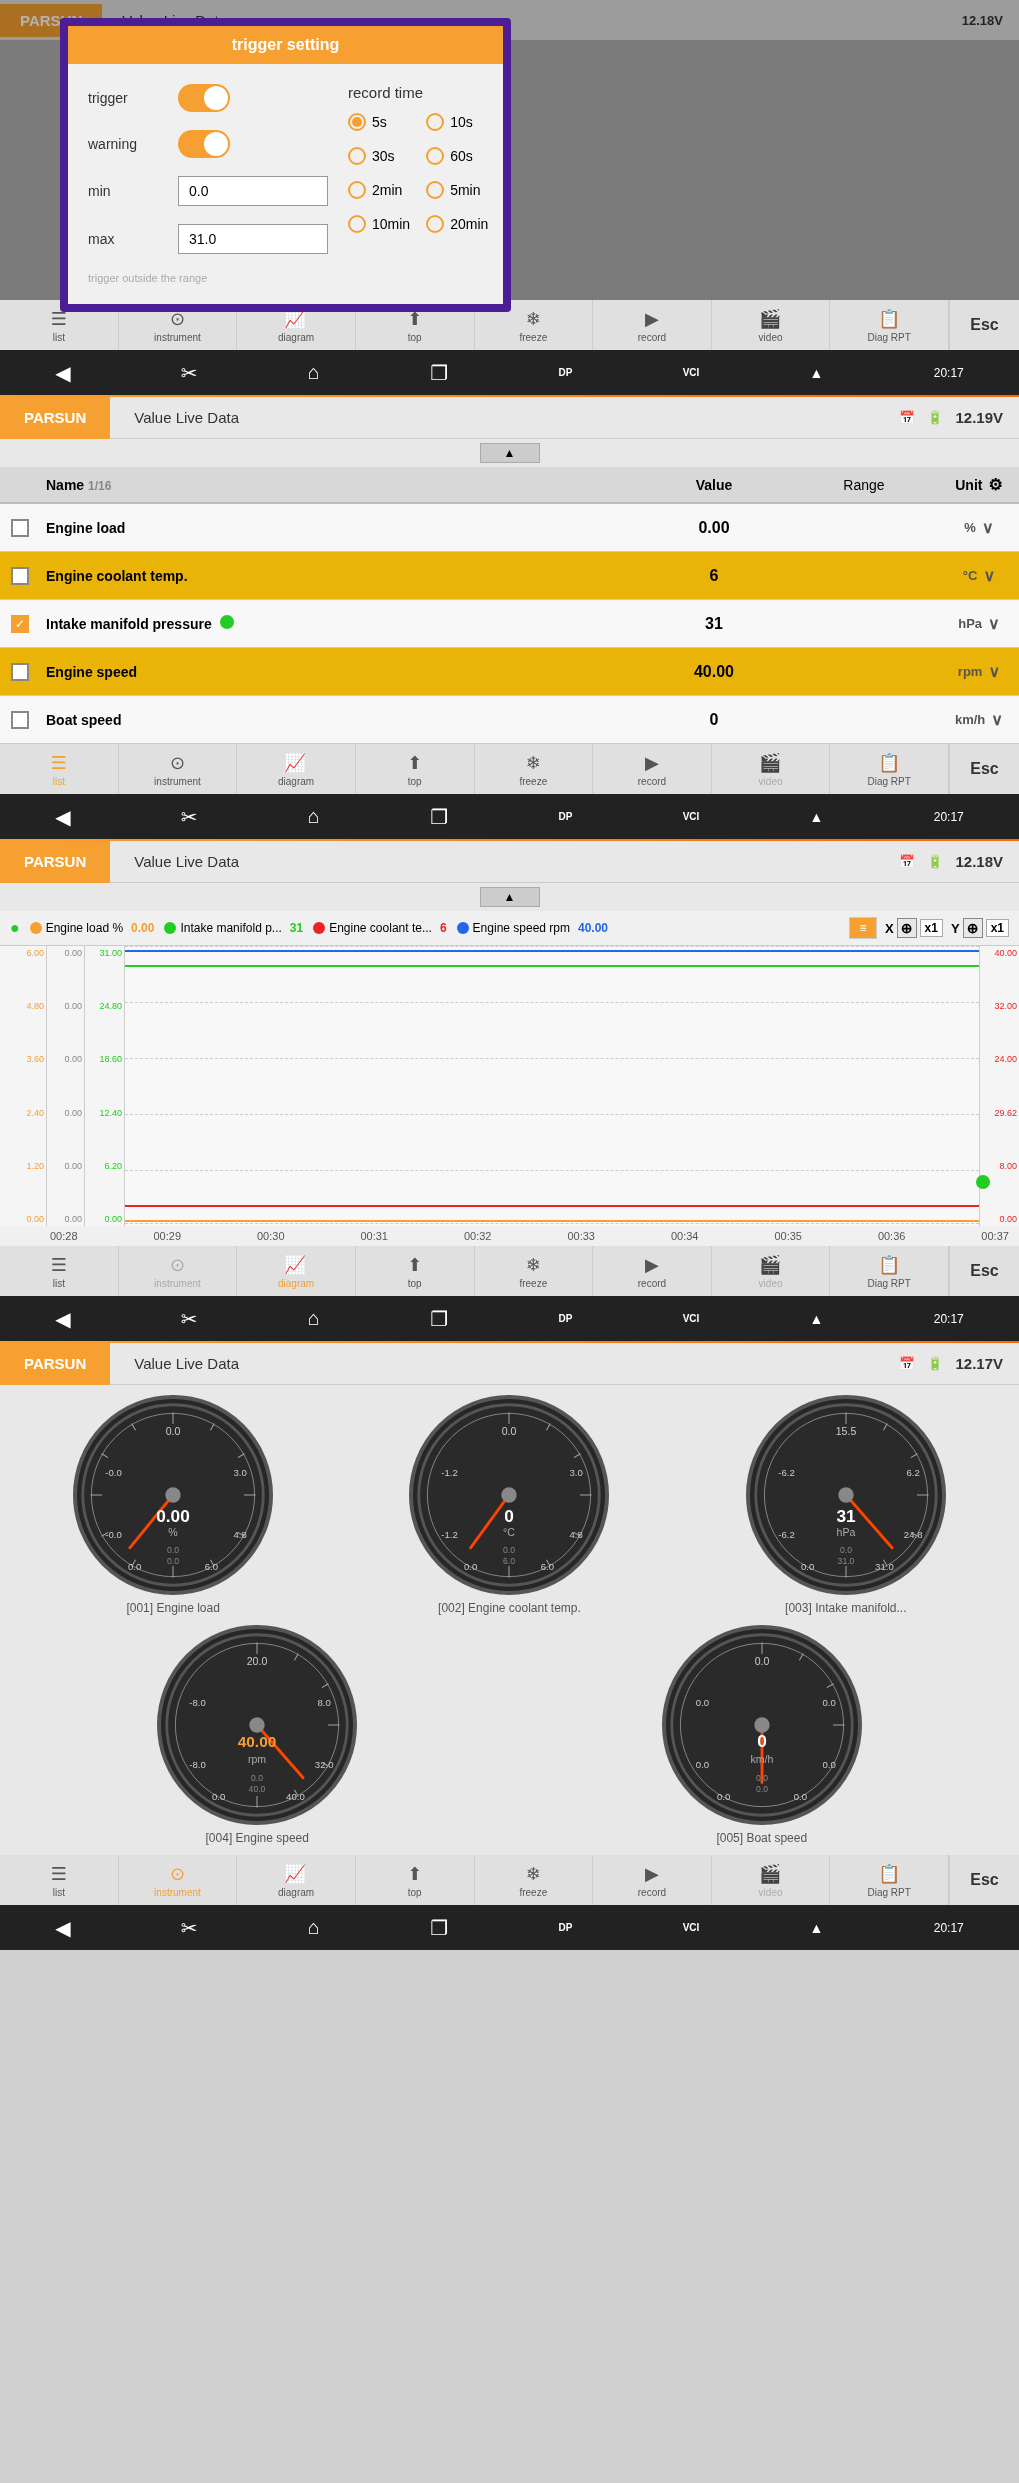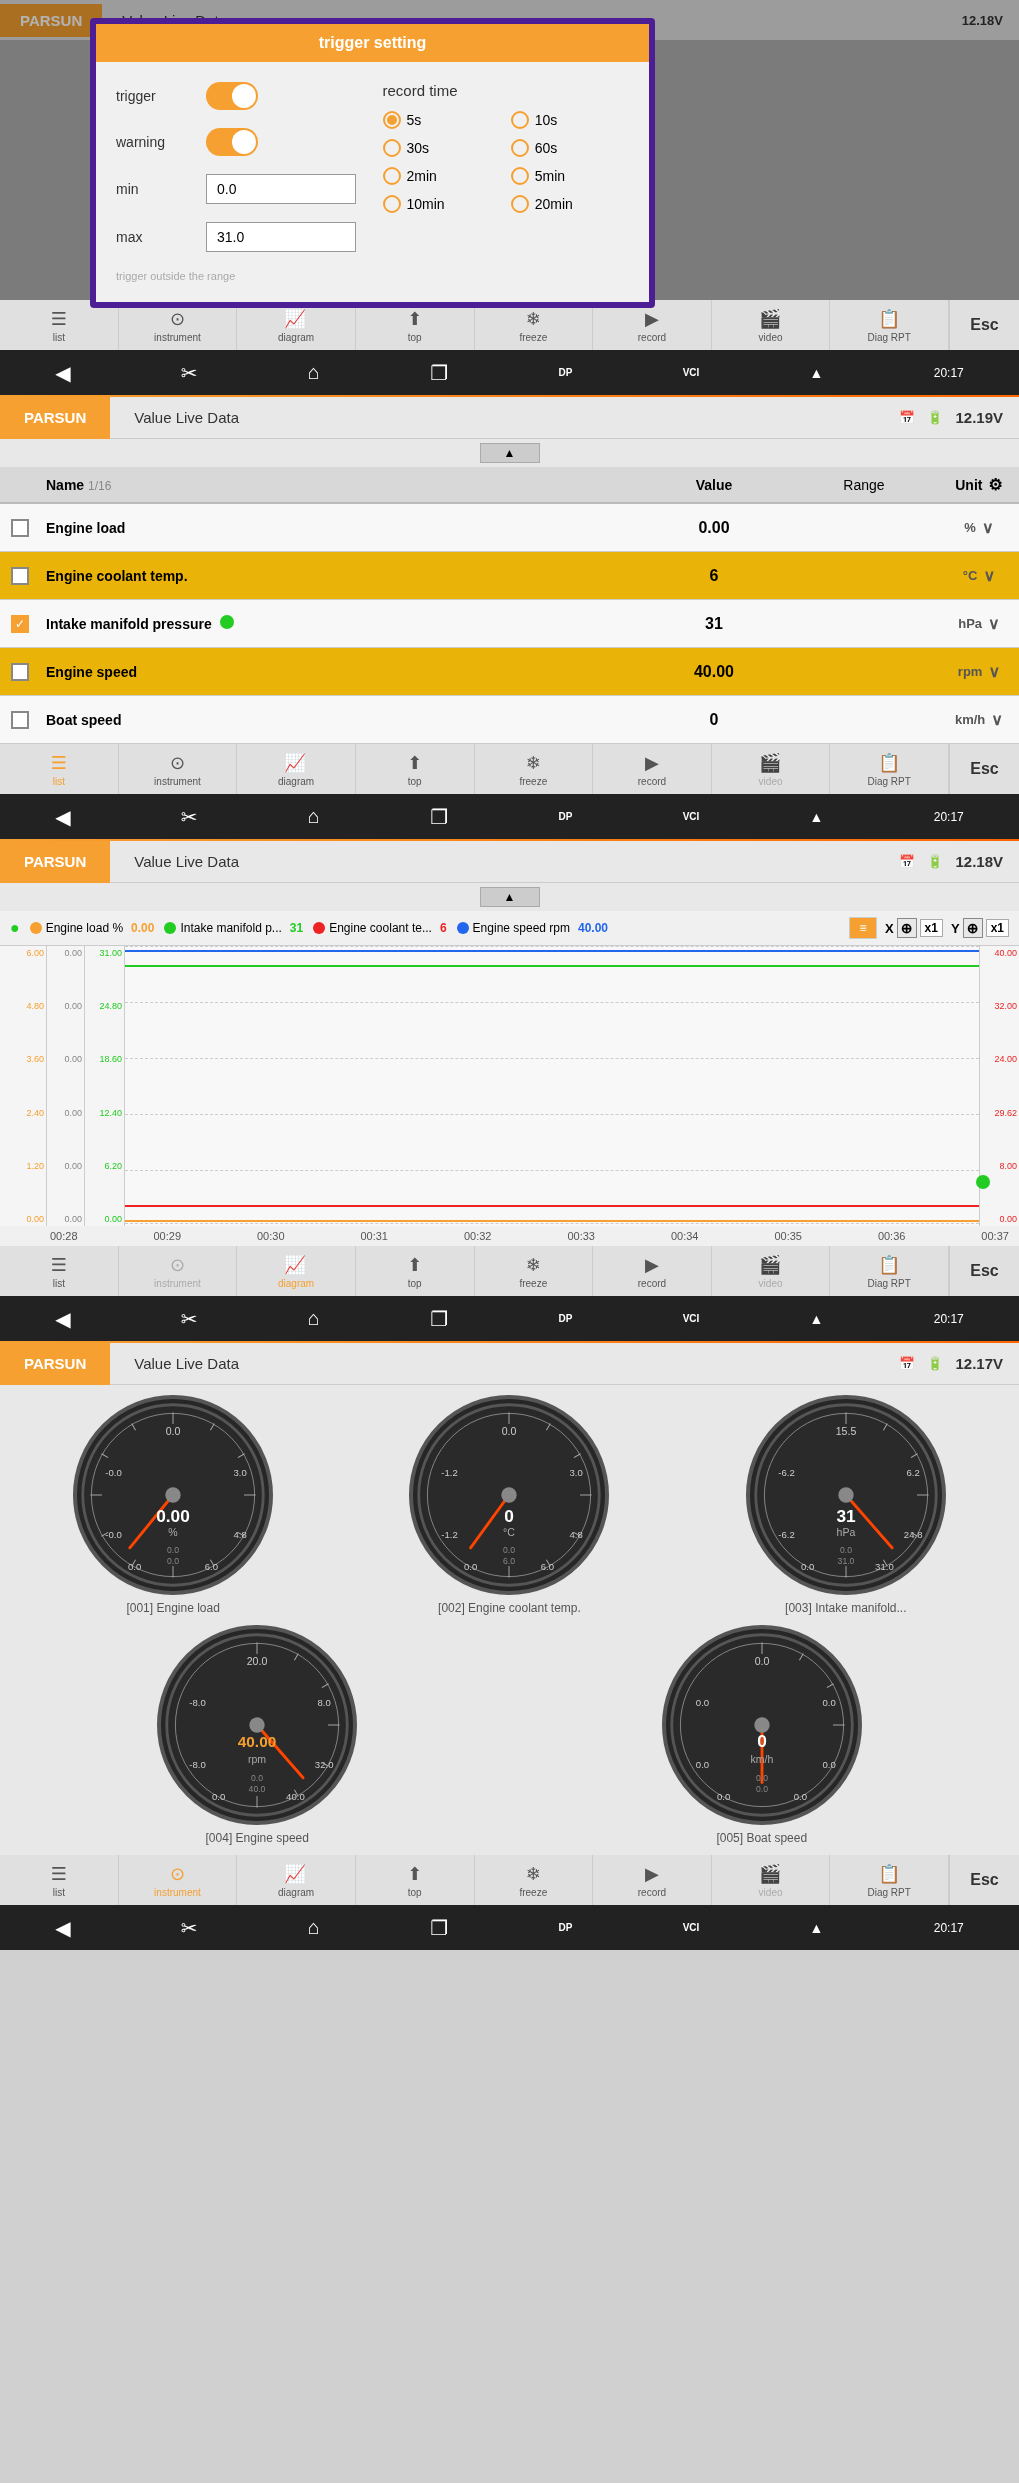--- a/index.html
+++ b/index.html
@@ -19,26 +19,25 @@
       overflow: hidden;
     }
     .modal-overlay {
       position: absolute;
       top: 0; left: 0; right: 0; bottom: 50px;
       background: rgba(0,0,0,0.3);
     }
     .dialog {
       position: absolute;
       top: 18px; left: 60px;
-      width: 565px;
+      width: 451px;
       background: #f0f0f0;
-      border: 6px solid #4c1d95;
+      border: 8px solid #4c1d95;
       border-radius: 4px;
       z-index: 10;
-      margin-left: 30px;
     }
     .dialog-title {
       background: #f5a030;
       color: white;
       text-align: center;
       padding: 10px;
       font-size: 16px;
       font-weight: bold;
     }
     .dialog-body {
@@ -94,21 +93,21 @@
     }
     .record-time-label {
       font-size: 15px;
       color: #333;
       margin-bottom: 12px;
       font-weight: normal;
     }
     .radio-grid {
       display: grid;
       grid-template-columns: 1fr 1fr;
-      gap: 10px;
+      gap: 16px;
     }
     .radio-item {
       display: flex;
       align-items: center;
       gap: 6px;
       font-size: 14px;
     }
     .radio-circle {
       width: 18px;
       height: 18px;
@@ -279,21 +278,21 @@
     }
     .col-name {
       flex: 1;
       font-weight: bold;
       font-size: 14px;
       padding-left: 6px;
     }
     .col-name-sub {
       font-size: 12px;
       color: #888;
-      font-weight: normal;
+      font-weight: bold;
     }
     .col-value {
       width: 150px;
       text-align: center;
       font-weight: bold;
       font-size: 14px;
     }
     .col-range {
       width: 150px;
       text-align: center;

